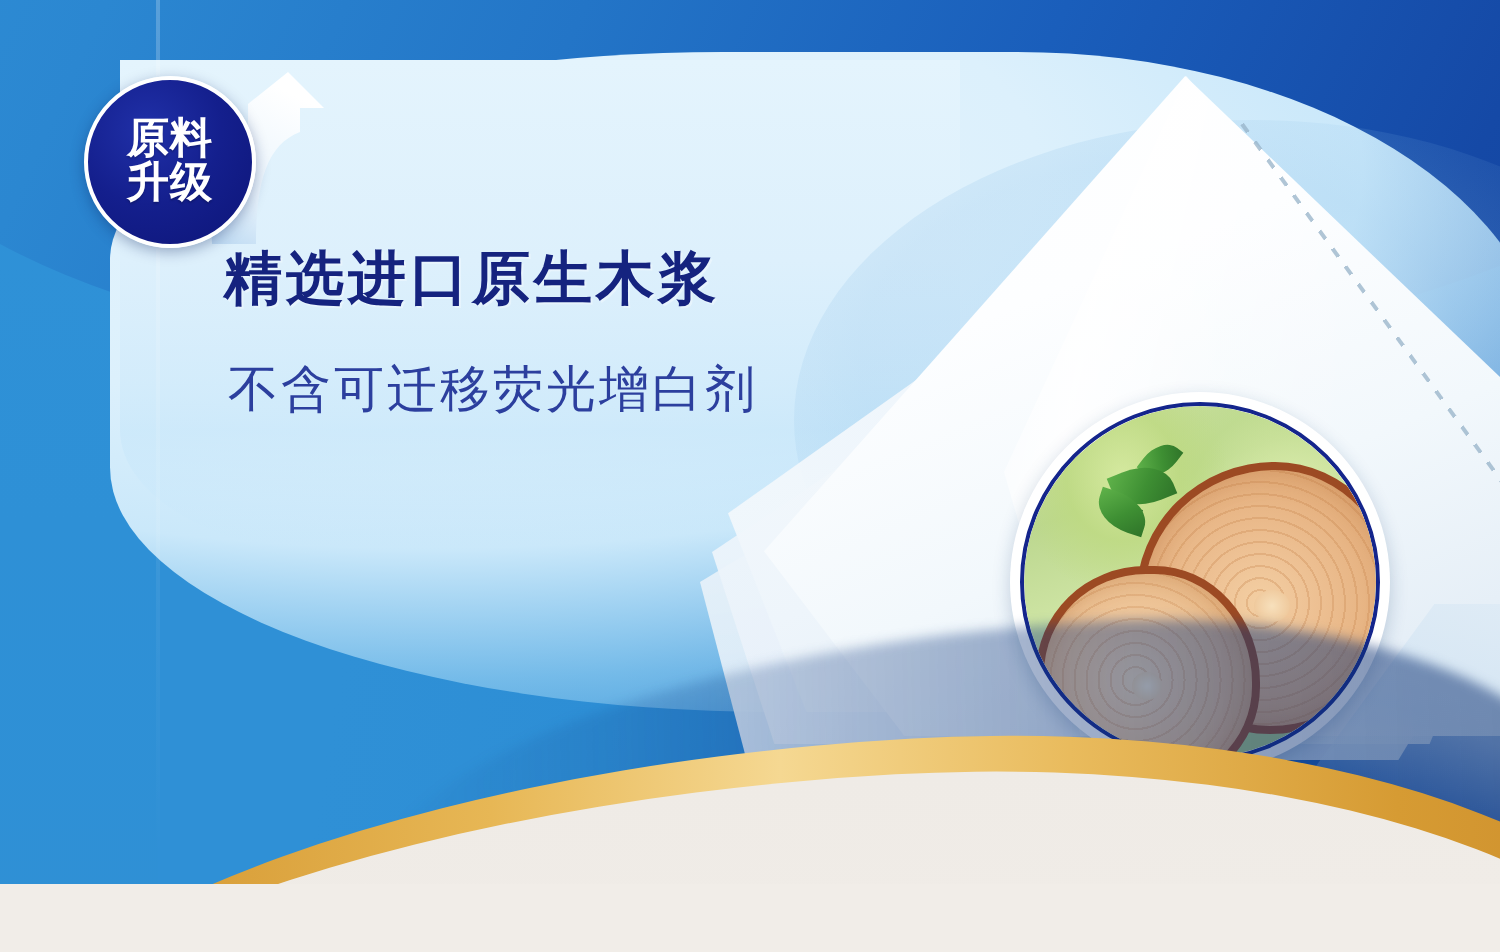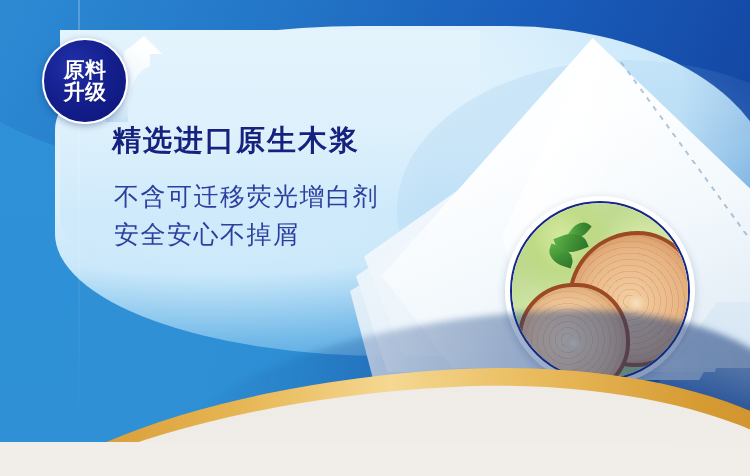--- a/index.html
+++ b/index.html
@@ -263,21 +263,21 @@
   }
   .subline {
     position: absolute;
     left: 114px;
     font-size: 25px;
     color: #2c3f9e;
     letter-spacing: 1.5px;
     line-height: 1;
     white-space: nowrap;
   }
-  .subline-1 { top: 184px; }
+  .subline-1 { top: 184px; font-family: Liberation Mono, monospace; }
   .subline-2 { top: 222px; }
 
   
   .wave-gold {
     position: absolute;
     left: -40px; bottom: -86px;
     width: 900px; height: 190px;
     border-radius: 58% 46% 0 0 / 100% 100% 0 0;
     background: linear-gradient(92deg, #c48a28 0%, #d79c36 14%, #e7b755 32%, #f5d892 48%, #e9bb5d 64%, #d69b33 82%, #c9892a 100%);
     transform: rotate(-3.2deg);
@@ -368,20 +368,19 @@
       <path d="M8 90 C6 58 12 36 26 30 L26 20 L46 4 L64 22 L52 22 L52 34 C36 40 30 58 30 90 Z" fill="url(#arrGrad)"></path>
     </svg>
     <div class="badge-circle">
       <div class="badge-line">原料</div>
       <div class="badge-line">升级</div>
     </div>
   </div>
 
   <div class="headline">精选进口原生木浆</div>
   <div class="subline subline-1">不含可迁移荧光增白剂</div>
-  <div class="subline subline-2">安全安心不掉屑</div>
 
   <div class="wave-shadow"></div>
   <div class="wave-gold"></div>
   <div class="wave-cream"></div>
   <div class="wave-cream-fill"></div>
 
 </div>
 
 </body></html>

